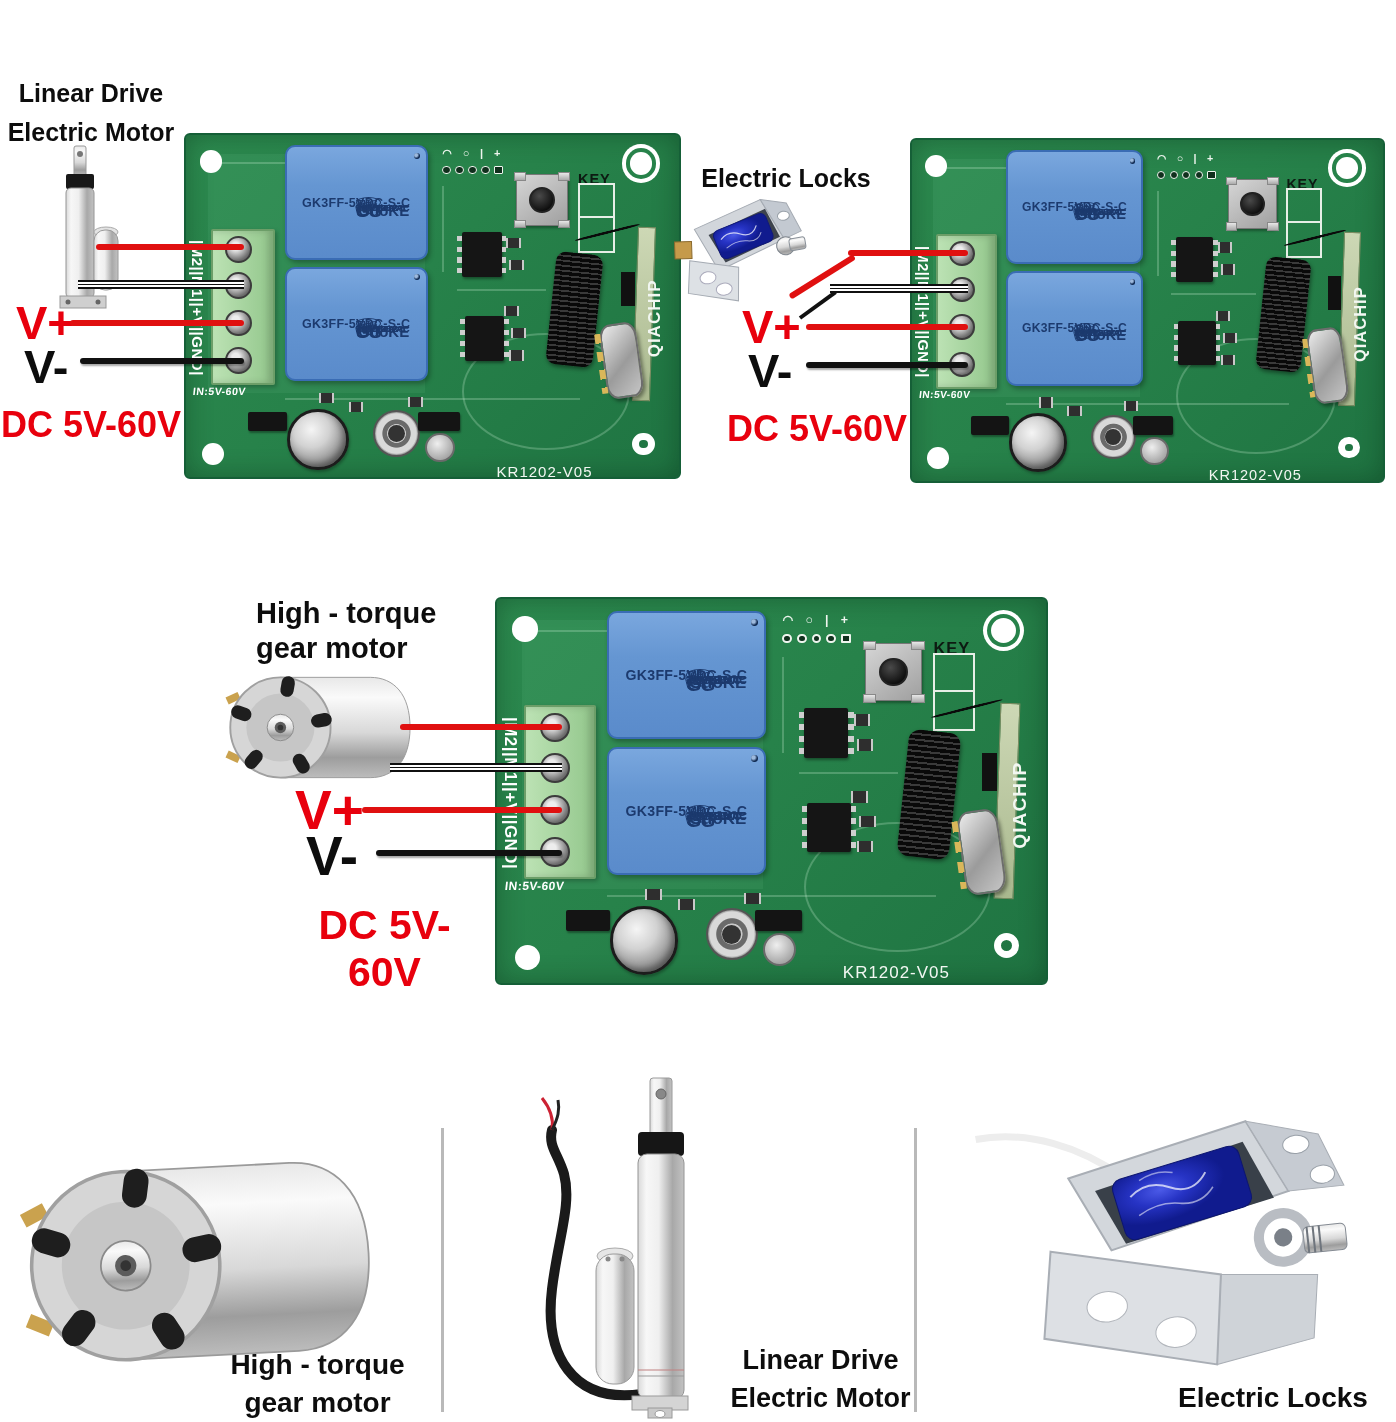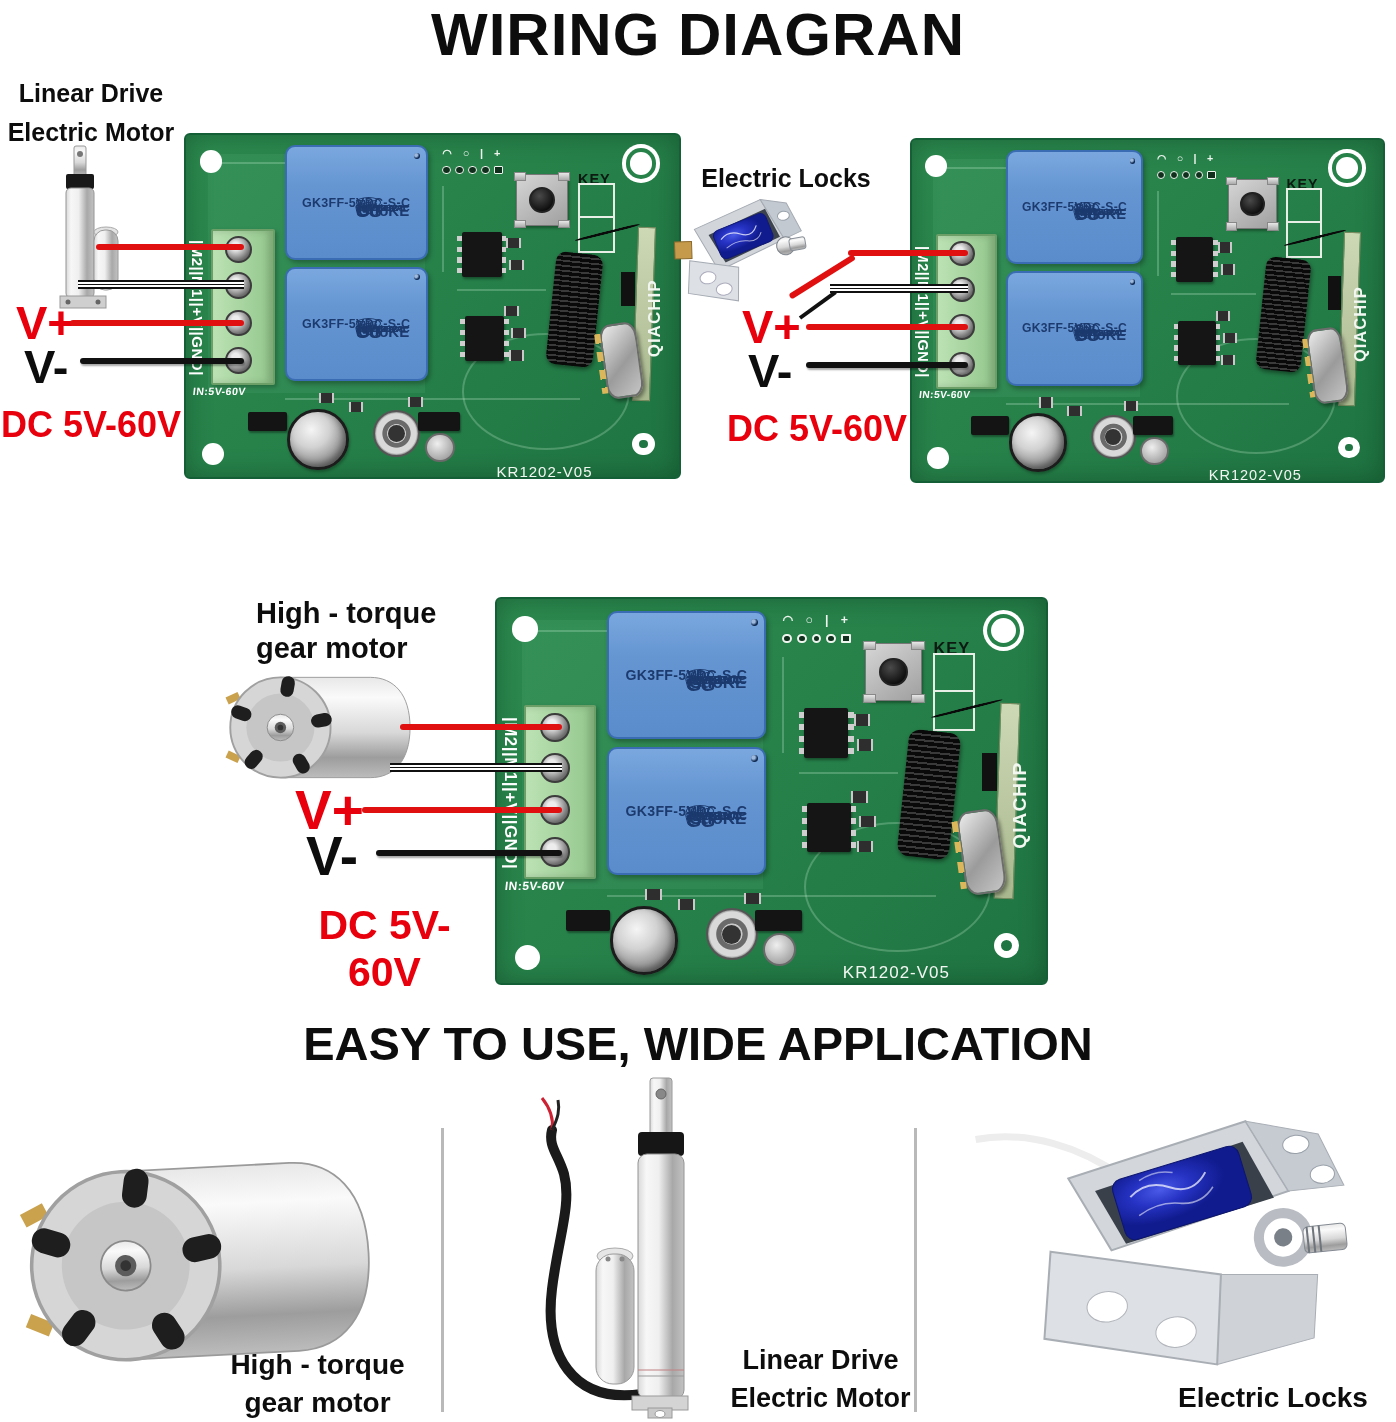--- a/index.html
+++ b/index.html
@@ -140,22 +140,20 @@
         <stop offset="100%" stop-color="#c2c2c2"></stop>
       </linearGradient>
       <radialGradient id="coilBlue" cx="35%" cy="35%">
         <stop offset="0%" stop-color="#4b5ae8"></stop>
           <stop offset="45%" stop-color="#2633c4"></stop>
         <stop offset="100%" stop-color="#101b8e"></stop>
       </radialGradient>
     </defs>
   </svg>
 
-  <div class="abs page-title">WIRING DIAGRAN</div>
-  <div class="abs page-subtitle">EASY TO USE, WIDE APPLICATION</div>
 
   <div class="board-slot" style="left:184px;top:133px;width:497px;height:346px;font-size:10px">
   <div class="pcb">
     <div class="panel"></div>
     <div class="trace" style="left:20%;top:77%;width:60%;height:2px"></div>
     <div class="trace" style="left:52%;top:15%;width:2px;height:25%"></div>
     <div class="trace" style="left:55%;top:45%;width:18%;height:2px"></div>
     <div class="trace" style="left:6%;top:8%;width:30%;height:2px"></div>
     <div class="trace arc" style="left:56%;top:58%;width:34%;height:34%"></div>
 

